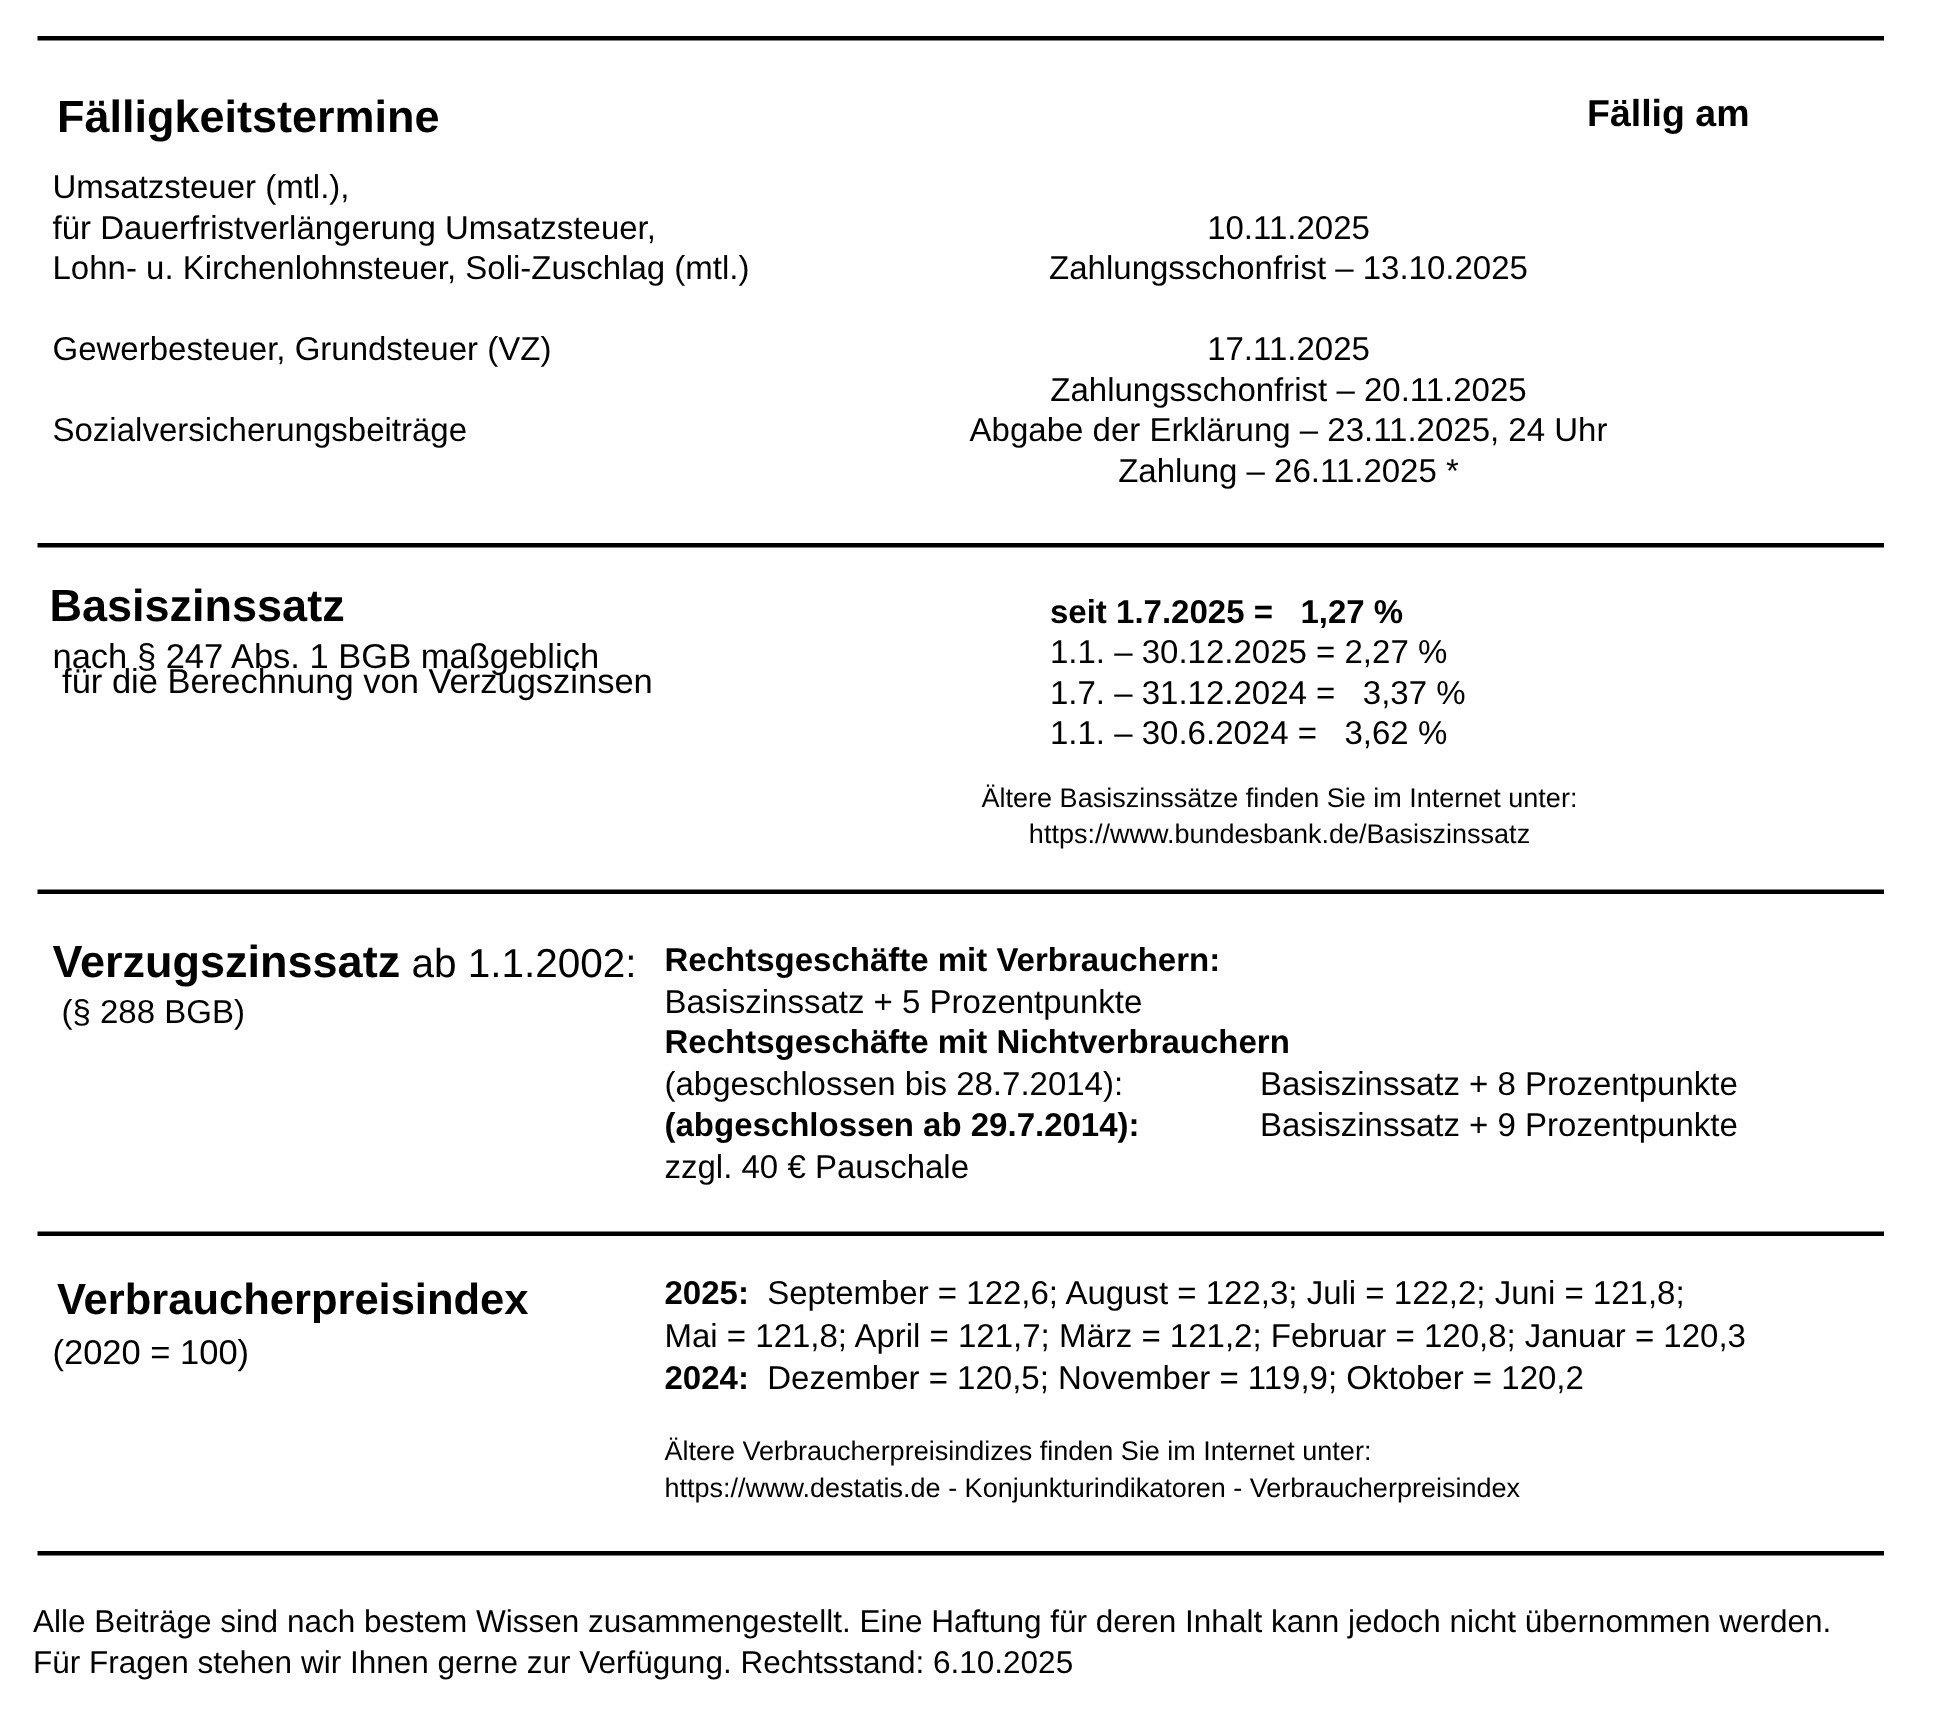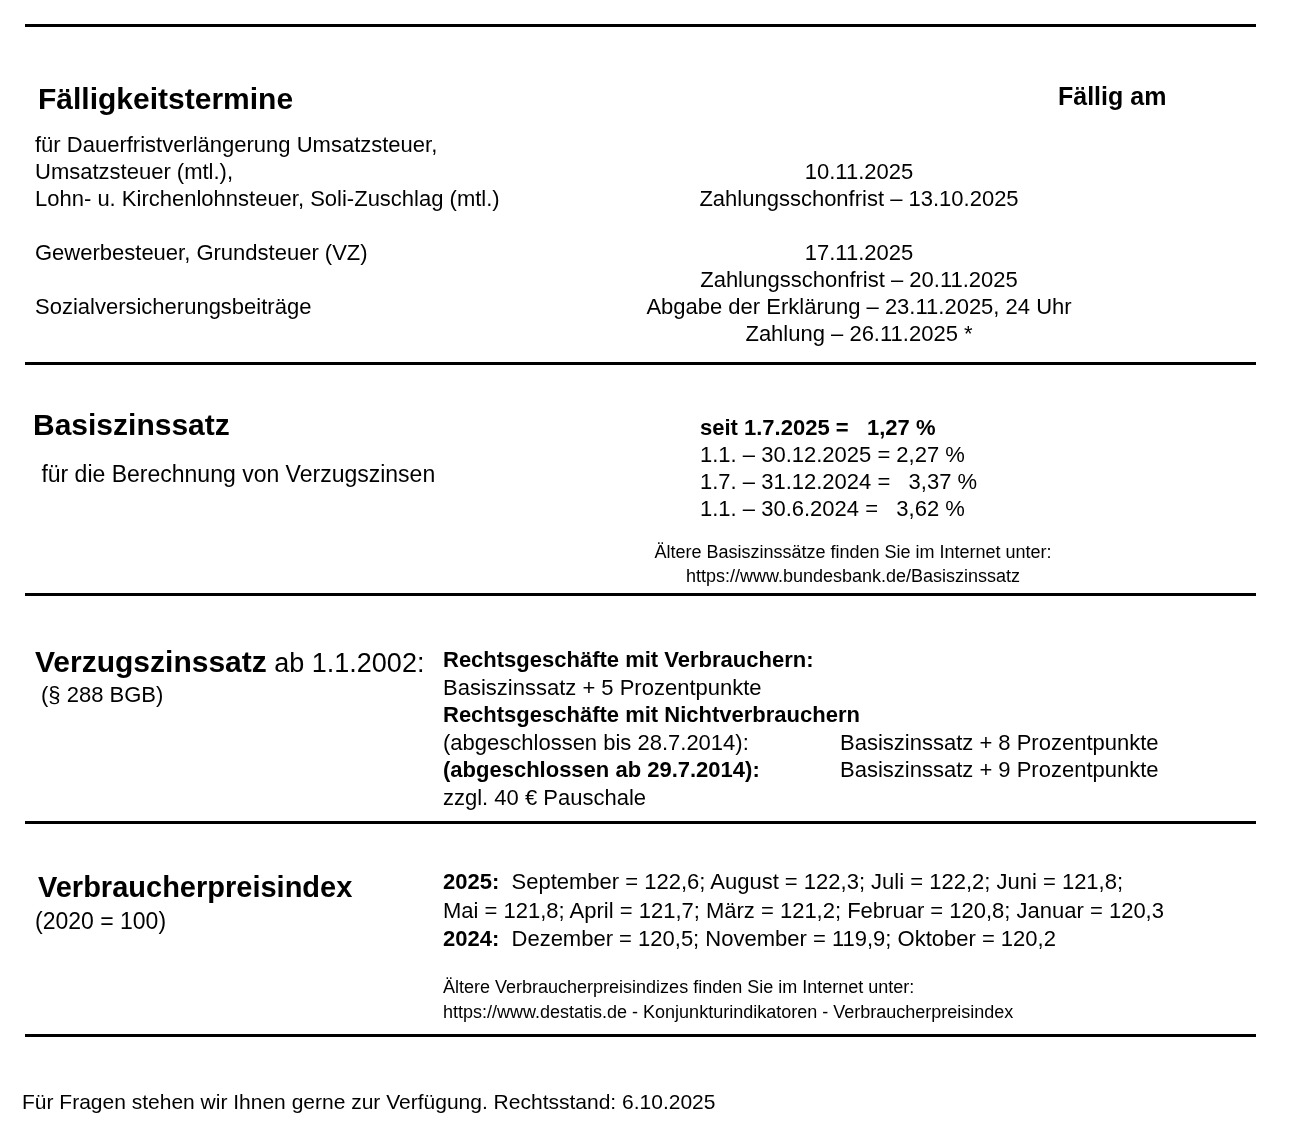--- a/index.html
+++ b/index.html
@@ -6,21 +6,21 @@
   html,body { background:#e8e8e8; }
   .page {
     position:relative;
     width:1298px; height:1146px;
     background:#ffffff;
     color:#000000;
     font-family:"Liberation Sans", sans-serif;
     overflow:hidden;
   }
   .t { white-space:pre-wrap; }
-  .abs { position:absolute;margin-top:20px; }
+  .abs { position:absolute; }
   .rule { position:absolute; left:25px; width:1231px; height:3px; background:#000; }
 
   .sec-title { font-size:30px; font-weight:bold; line-height:1.1; }
   .body22 { font-size:22px; line-height:27px; }
   .rows .row { height:27px; font-size:22px; }
   .right-col { text-align:center; }
   .bold { font-weight:bold; }
 
   .rates { font-size:22px; line-height:27px; }
   .note-center { text-align:center; font-size:18px; line-height:24px; }
@@ -42,41 +42,42 @@
   <div class="rule" style="top:362px"></div>
   <div class="rule" style="top:593px"></div>
   <div class="rule" style="top:821px"></div>
   <div class="rule" style="top:1034px"></div>
 
   <div class="abs sec-title t" style="left:38px; top:62px">Fälligkeitstermine</div>
 
   <div class="abs t" style="left:1058px; top:62px; font-size:25px; font-weight:bold">Fällig am</div>
 
   <div class="abs rows" style="left:35px; top:112px">
+    <div class="row t">Umsatzsteuer (mtl.),</div>
     <div class="row t">für Dauerfristverlängerung Umsatzsteuer,</div>
-    <div class="row t">Umsatzsteuer (mtl.),</div>
     <div class="row t">Lohn- u. Kirchenlohnsteuer, Soli-Zuschlag (mtl.)</div>
     <div class="row t"></div>
     <div class="row t">Gewerbesteuer, Grundsteuer (VZ)</div>
     <div class="row t"></div>
     <div class="row t">Sozialversicherungsbeiträge</div>
   </div>
 
   <div class="abs rows right-col" style="right:80px; top:112px; left:500px">
     <div class="row t"></div>
     <div class="row t">10.11.2025</div>
     <div class="row t">Zahlungsschonfrist – 13.10.2025</div>
     <div class="row t"></div>
     <div class="row t">17.11.2025</div>
     <div class="row t">Zahlungsschonfrist – 20.11.2025</div>
     <div class="row t">Abgabe der Erklärung – 23.11.2025, 24 Uhr</div>
     <div class="row t">Zahlung – 26.11.2025 *</div>
   </div>
 
   <div class="abs sec-title t" style="left:33px; top:388px">Basiszinssatz</div>
+  <div class="abs t" style="left:35px; top:424px; font-size:23px; line-height:27px">nach § 247 Abs. 1 BGB maßgeblich</div>
   <div class="abs t" style="left:35px; top:441px; font-size:23px; line-height:27px"> für die Berechnung von Verzugszinsen</div>
 
   <div class="abs rates" style="right:102px; top:394px; left:700px">
     <div class="t bold">seit 1.7.2025 =   1,27 %</div>
     <div class="t">1.1. – 30.12.2025 = 2,27 %</div>
     <div class="t">1.7. – 31.12.2024 =   3,37 %</div>
     <div class="t">1.1. – 30.6.2024 =   3,62 %</div>
   </div>
 
   <div class="abs note-center" style="left:443px; top:520px; width:820px">
@@ -116,16 +117,17 @@
       <span class="t bold">2024:</span><span class="t">  Dezember = 120,5; November = 119,9; Oktober = 120,2</span>
     </div>
   </div>
 
   <div class="abs note-left" style="left:443px; top:955px">
     <div class="t">Ältere Verbraucherpreisindizes finden Sie im Internet unter:</div>
     <div class="t">https://www.destatis.de - Konjunkturindikatoren - Verbraucherpreisindex</div>
   </div>
 
   <div class="abs footer" style="left:22px; top:1068px; width:1260px">
+    <div class="t">Alle Beiträge sind nach bestem Wissen zusammengestellt. Eine Haftung für deren Inhalt kann jedoch nicht übernommen werden.</div>
     <div class="t">Für Fragen stehen wir Ihnen gerne zur Verfügung. Rechtsstand: 6.10.2025</div>
   </div>
 
 </div>
 
 </body></html>

